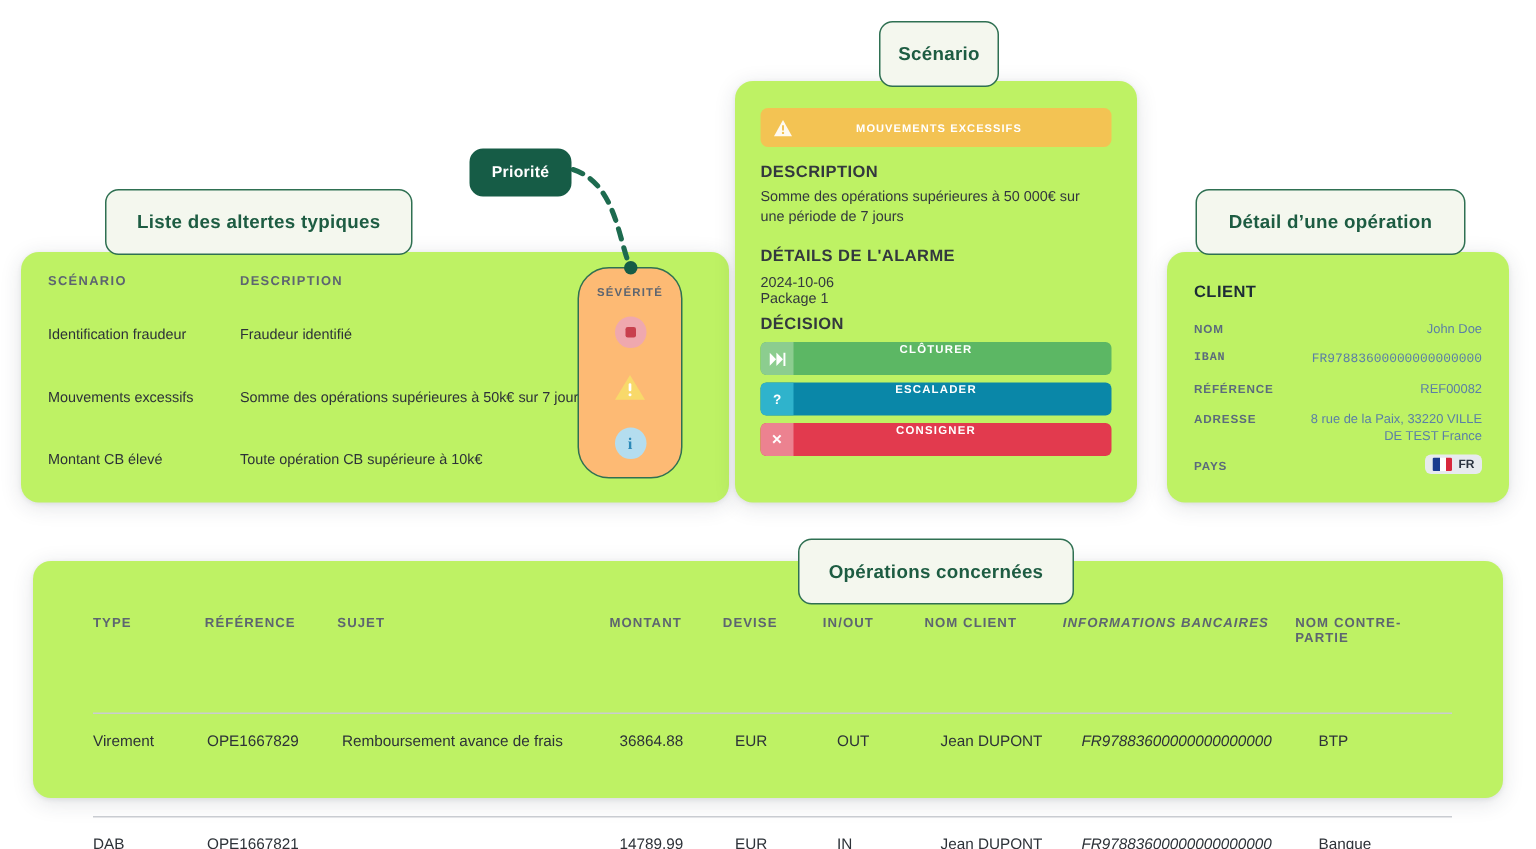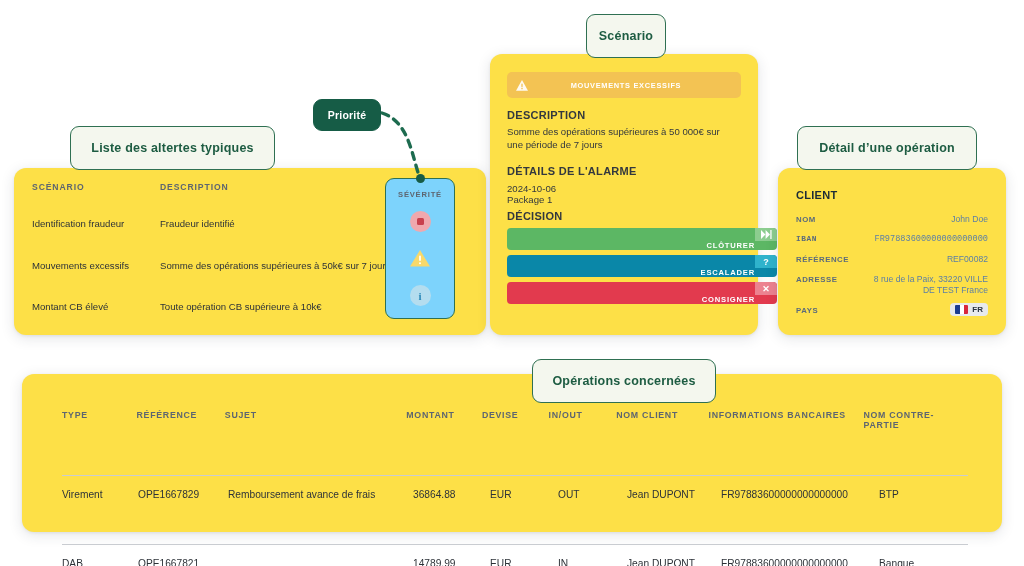--- a/index.html
+++ b/index.html
@@ -28,41 +28,41 @@
     letter-spacing:.2px;
     z-index: 20;
   }
   .chip-solid {
     background:#165c46; border-color:#165c46; color:#ffffff;
   }
 
   
   .card {
     position:absolute;
-    background:#fde047;
+    background:#bef264;
     border-radius:12px;
     box-shadow: 0 3px 14px rgba(40,50,60,.13), 0 1px 3px rgba(40,50,60,.08);
   }
 
   
   #card-alerts { left:14px; top:168px; width:472px; height:167px; }
   .alerts-table { position:absolute; left:18px; top:14px; width:360px; }
   .alerts-head {
     font-size:8.6px; color:#5d6570; letter-spacing:.9px; font-weight:bold;
     display:flex;
   }
   .al-c1 { width:128px; }
   .al-c2 { width:232px; }
   .alerts-row { display:flex; font-size:9.6px; color:#2d3238; }
   .alerts-row .al-c1, .alerts-row .al-c2 { line-height:1.2; }
 
   
   #card-severity {
     position:absolute; left:385px; top:178px; width:70px; height:141px;
-    background:#7dd3fc; border:1.4px solid #2f7052; border-radius:9px;
+    background:#fdba74; border:1.4px solid #2f7052; border-radius:21px;
     z-index:12;
   }
   #card-severity .sev-title {
     margin-top:11px; text-align:center; font-size:7.6px; font-weight:bold;
     color:#5d6570; letter-spacing:.8px;
   }
   .sev-icons { margin-top:12px; display:flex; flex-direction:column; align-items:center; gap:17px; }
   .sev-circle { width:21px; height:21px; border-radius:50%; display:flex; align-items:center; justify-content:center; }
   .sev-red { background:#efa8ae; }
   .sev-red i { display:block; width:7px; height:7px; background:#c8404d; border-radius:1.5px; }
@@ -82,22 +82,22 @@
   .banner .b-text {
     flex:1; text-align:center; color:#ffffff; font-size:7.4px; font-weight:bold;
     letter-spacing:.7px; padding-right:26px;
   }
   .sec-title { position:absolute; font-size:11px; font-weight:bold; color:#33383e; letter-spacing:.3px; }
   .sec-body  { position:absolute; font-size:9.6px; color:#33383e; line-height:1.35; }
   .alarm-row { position:absolute; left:17px; width:234px; display:flex; justify-content:space-between;
                font-size:9.6px; color:#33383e; }
 
   .dbtn {
-    position:absolute; left:17px; width:270px; height:22px; border-radius:4px;
-    display:flex; align-items:flex-end; overflow:hidden;flex-direction:column;
+    position:absolute; left:17px; width:234px; height:22px; border-radius:4px;
+    display:flex; align-items:flex-start; overflow:hidden;
   }
   .dbtn .d-icon { width:22px; height:100%; display:flex; align-items:center; justify-content:center;
                   color:#ffffff; font-size:9px; font-weight:bold; }
   .dbtn .d-label { flex:1; text-align:center; color:#ffffff; font-size:7.6px; font-weight:bold;
                    letter-spacing:.8px; padding-right:22px; }
   .dbtn-green { background:#5cb764; } .dbtn-green .d-icon { background:#8ccd8f; }
   .dbtn-blue  { background:#0a87a8; } .dbtn-blue .d-icon  { background:#2fb3cc; }
   .dbtn-red   { background:#e23a4e; } .dbtn-red .d-icon   { background:#ec8290; }
 
   
@@ -114,21 +114,21 @@
   .flag .f-b { background:#1b3c8f; } .flag .f-w { background:#ffffff; } .flag .f-r { background:#d8273c; }
   .flag-badge .fl-txt { font-size:8px; font-weight:bold; color:#2a3340; }
 
   
   #card-ops { left:22px; top:374px; width:980px; height:158px; }
   .ops-table { position:absolute; left:40px; top:36px; width:906px; }
   .ops-head { display:flex; font-size:8.8px; font-weight:bold; color:#5d6570; letter-spacing:.7px; padding-bottom:13px; }
   .ops-row  { display:flex; font-size:10.2px; color:#2d3238; border-top:1px solid #c9ccd1; padding:13px 0 12px 0;margin-top:32px; }
   .o1 { width:76px; } .o2 { width:90px; } .o3 { width:185px; }
   .o4 { width:77px; } .o5 { width:68px; } .o6 { width:69px; }
-  .o7 { width:94px; } .o8 { width:158px; } .o9 { width:auto; }
+  .o7 { width:94px; } .o8 { width:158px;font-style:italic; } .o9 { width:auto; }
 </style>
 </head>
 <body>
 
 <div id="stage">
 
 
   <div class="chip" style="left:70px; top:126px; width:205px; height:44px; font-size:12.5px;">
     <span>Liste des altertes typiques</span>
   </div>

